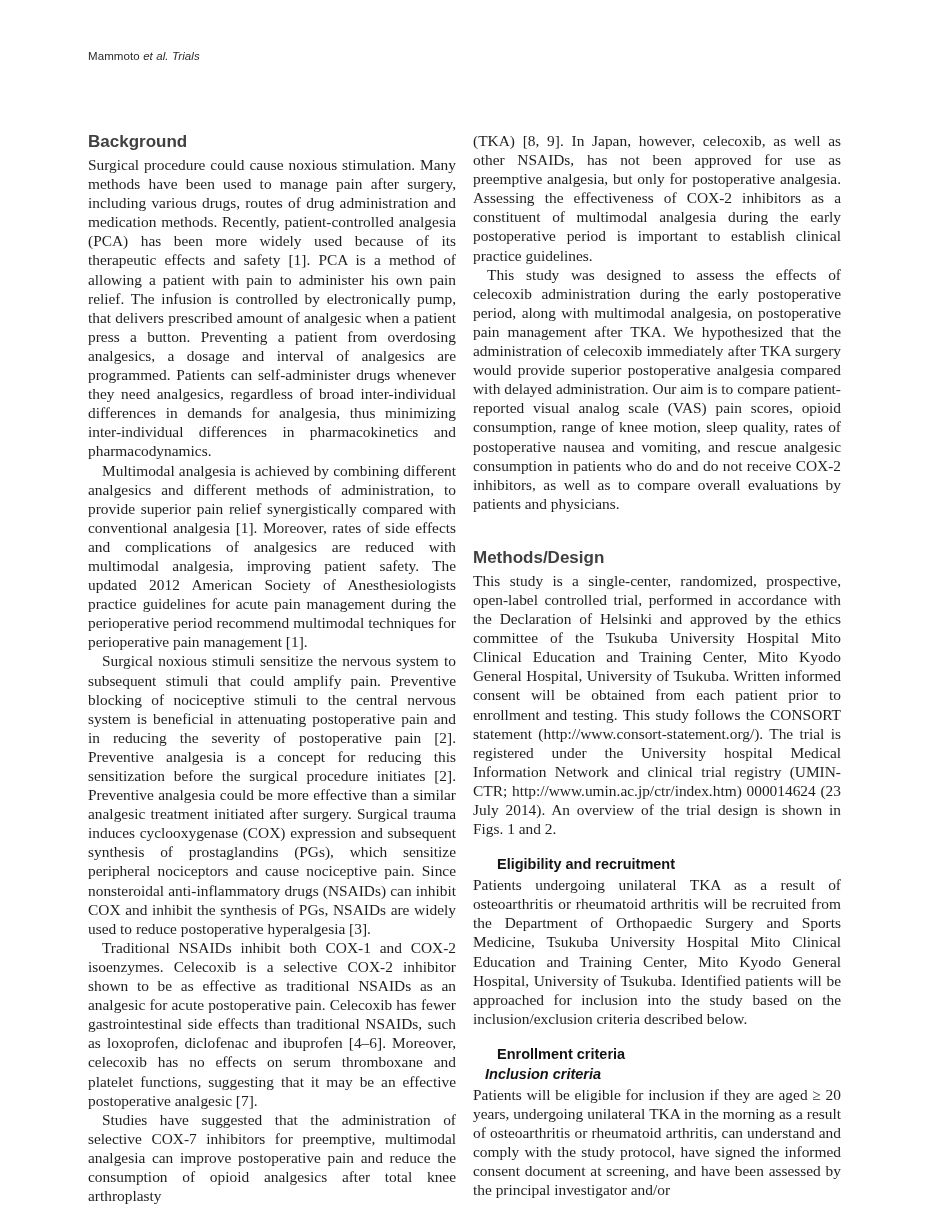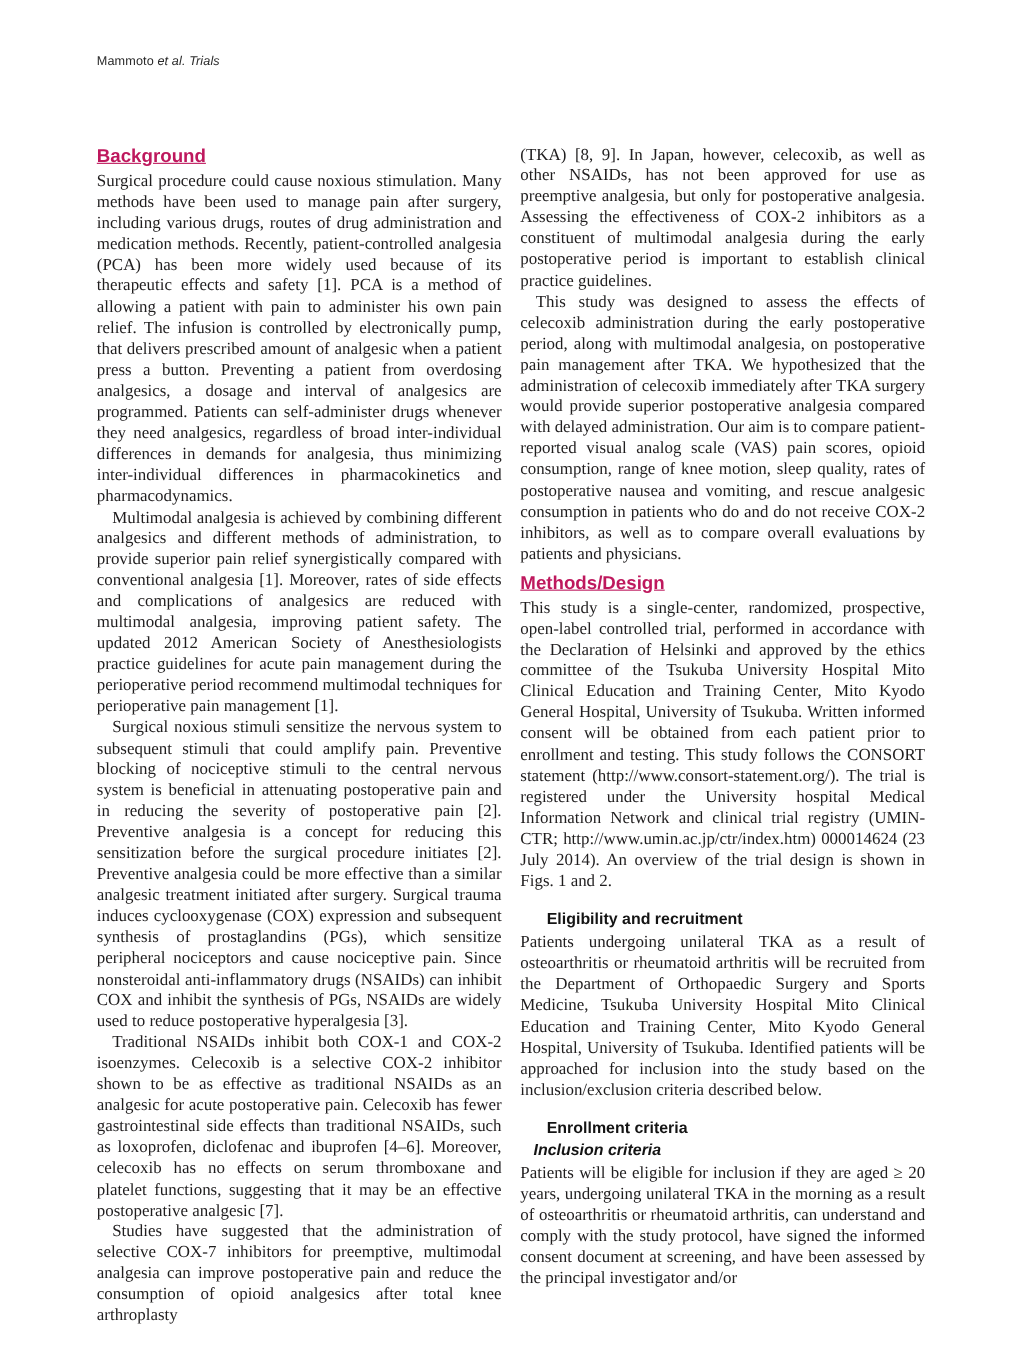--- a/index.html
+++ b/index.html
@@ -39,24 +39,23 @@
   }
   .col p { margin: 0; font-family: Liberation Serif, serif; }
   .col p.indent { text-indent: 14px; }
   h1.sec {
     font-family: "Liberation Sans", sans-serif;
     font-weight: bold;
     font-size: 17px;
     line-height: 21px;
     margin: 0 0 3px 0;
     text-align: left;
-    color: #be185d;
-    text-decoration: underline;
+    color: #404040;
   }
-  h1.sec.gap { margin-top: 6px; }
+  h1.sec.gap { margin-top: 34px; }
   h2.subsec {
     font-family: "Liberation Sans", sans-serif;
     font-weight: bold;
     font-size: 14.5px;
     line-height: 18px;
     margin: 0 0 2px 0;
     text-align: left;
     color: #141414;
   }
   h2.subsec.gap { margin-top: 17px; margin-left: 24px; }

